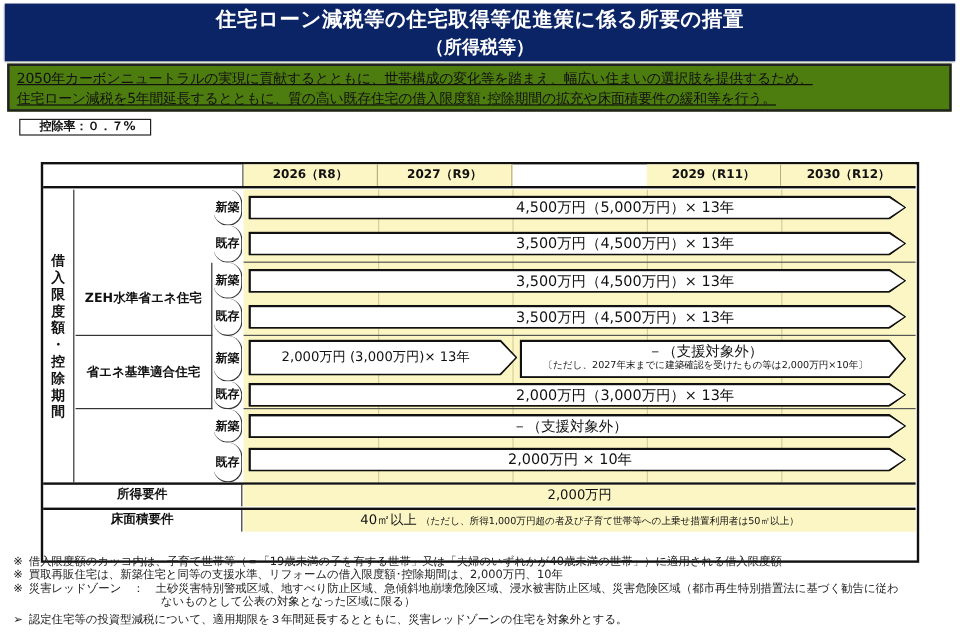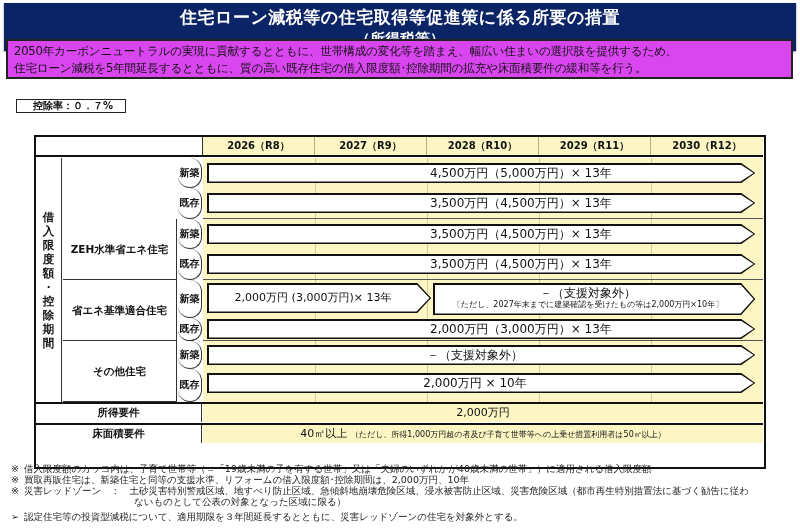--- a/index.html
+++ b/index.html
@@ -8,24 +8,24 @@
     font-family: "DejaVu Sans", "Liberation Sans", sans-serif; color: #111;
   }
   .title-bar {
     position: absolute; left: 4px; top: 3px; width: 792px; height: 48px;
     background: #0b2466; color: #fff; text-align: center;
     box-shadow: 0 1px 2px #888;
   }
   .title-bar .t1 { font-size: 17px; font-weight: bold; line-height: 24px; padding-top: 2px; letter-spacing: 0.5px; }
   .title-bar .t2 { font-size: 15px; font-weight: bold; line-height: 20px; }
   .summary {
-    position: absolute; left: 6px; top: 39px; width: 787px; height: 40px;
-    background: #d946ef; border: 2px solid #222;
+    position: absolute; left: 6px; top: 53px; width: 787px; height: 40px;
+    background: #4d7c0f; border: 2px solid #222;
     font-size: 11.6px; line-height: 17px; padding: 2px 6px; letter-spacing: -0.2px;
-    white-space: nowrap; overflow: hidden;
+    white-space: nowrap; overflow: hidden; text-decoration: underline;
   }
   .rate-box {
     position: absolute; left: 16px; top: 99px; width: 110px; height: 14px;
     border: 1.5px solid #222; font-size: 10px; font-weight: bold; line-height: 11px; padding-left: 16px;
   }
   .table-wrap {
     position: absolute; left: 34px; top: 135px; width: 732px; height: 334px;
     border: 2.5px solid #111; background: #fff;
   }
   .hdr-row { position: absolute; left: 0; top: 0; width: 727px; height: 20px; border-bottom: 2.5px solid #111; }
@@ -103,21 +103,20 @@
   <div>住宅ローン減税を5年間延長するとともに、質の高い既存住宅の借入限度額･控除期間の拡充や床面積要件の緩和等を行う。</div>
 </div>
 
 <div class="rate-box">控除率：０．７%</div>
 
 <div class="table-wrap">
   <div class="hdr-row">
     <div class="hdr-blank"></div>
     <div class="year-cell" style="left:167px;width:112px">2026（R8）</div>
     <div class="year-cell" style="left:279px;width:112px">2027（R9）</div>
-    <div class="year-cell" style="left:391px;width:112px">2028（R10）</div>
     <div class="year-cell" style="left:503px;width:112px">2029（R11）</div>
     <div class="year-cell" style="left:615px;width:112px;border-right:none">2030（R12）</div>
   </div>
 
   <div class="vert-label">
     <span>借</span>
     <span>入</span>
     <span>限</span>
     <span>度</span>
     <span>額</span>
@@ -132,21 +131,20 @@
   <div class="sub-cell" style="top:51px;height:31px">既存</div>
 
   <div class="cat-cell" style="top:82px;height:61px">ZEH水準省エネ住宅</div>
   <div class="sub-cell" style="top:82px;height:30px">新築</div>
   <div class="sub-cell" style="top:112px;height:31px">既存</div>
 
   <div class="cat-cell" style="top:143px;height:61px">省エネ基準適合住宅</div>
   <div class="sub-cell" style="top:143px;height:38px">新築</div>
   <div class="sub-cell" style="top:181px;height:23px">既存</div>
 
-  <div class="cat-cell" style="top:204px;height:61px">その他住宅</div>
   <div class="sub-cell" style="top:204px;height:28px">新築</div>
   <div class="sub-cell" style="top:232px;height:33px">既存</div>
 
   <div class="data-area">
     <div class="col-line" style="left:112px"></div>
     <div class="col-line" style="left:224px"></div>
     <div class="col-line" style="left:336px"></div>
     <div class="col-line" style="left:448px"></div>
     <div class="row-line" style="top:60px"></div>
     <div class="row-line" style="top:121px"></div>

